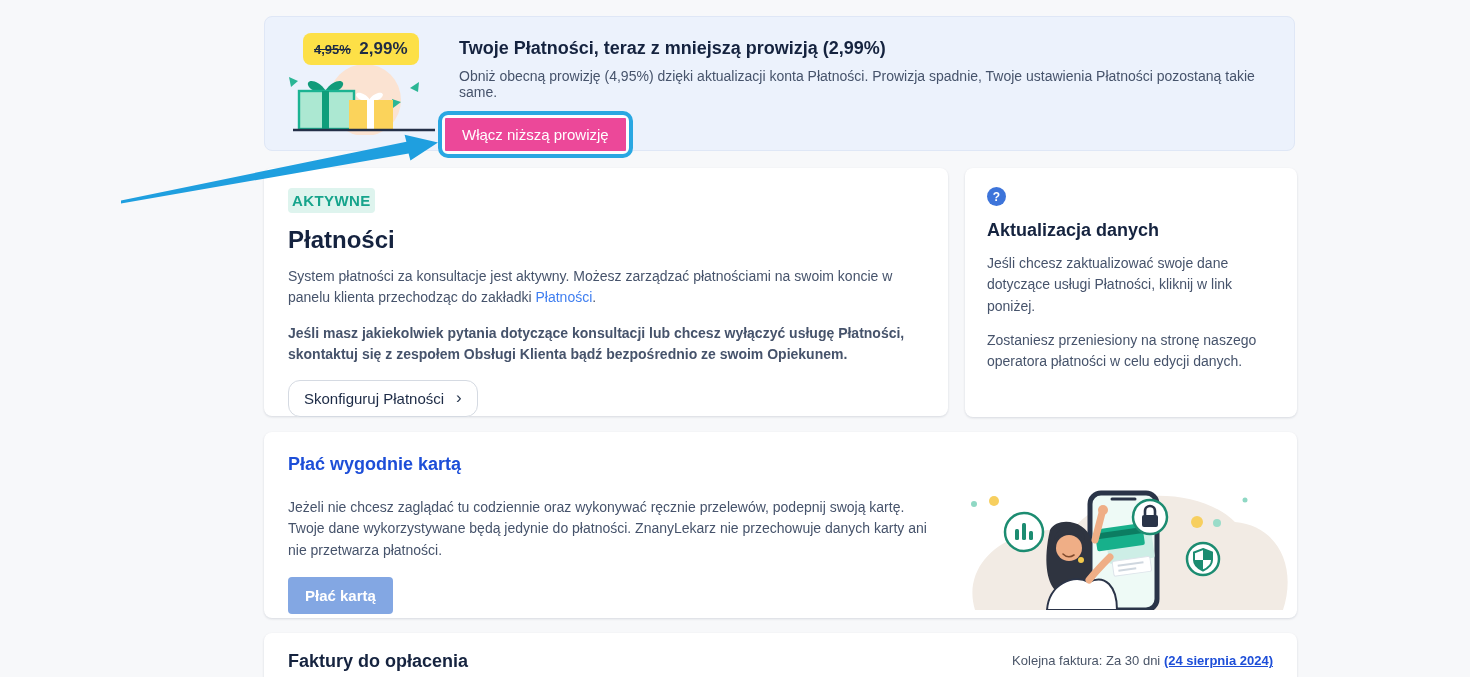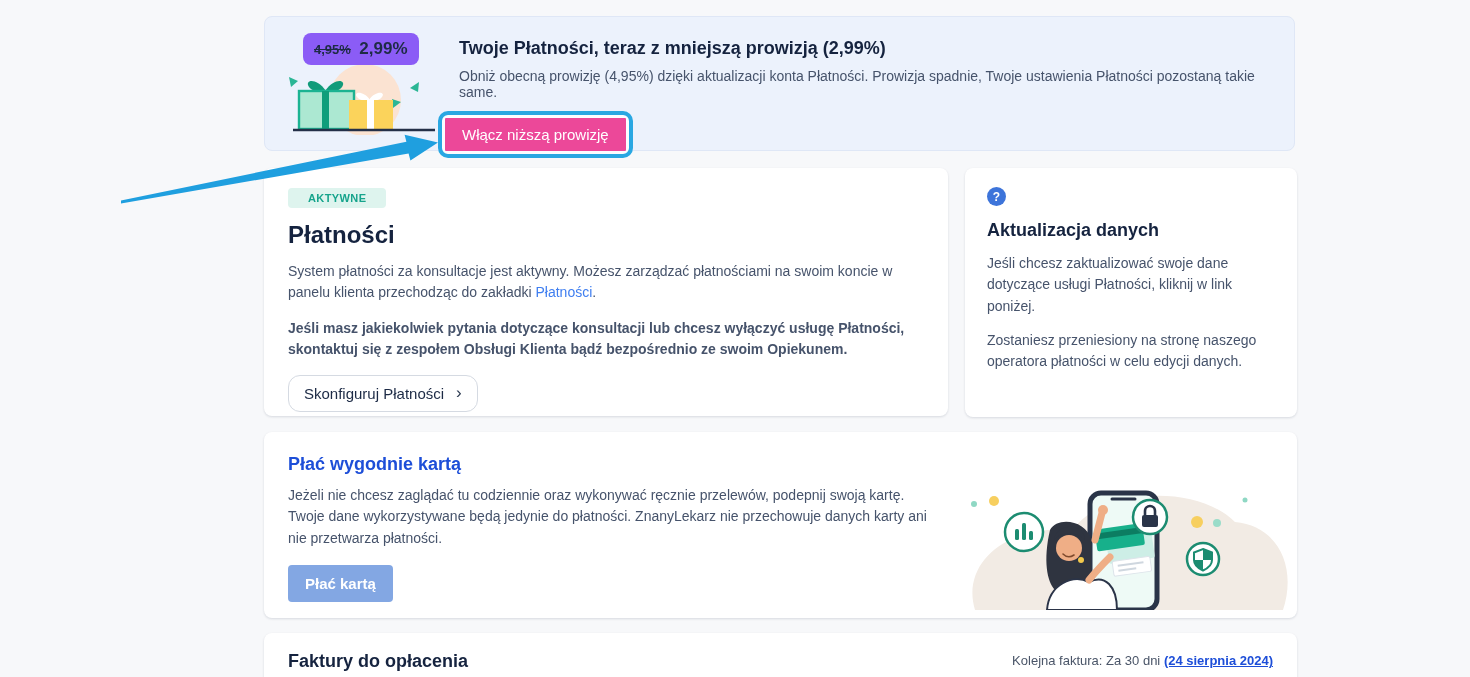--- a/index.html
+++ b/index.html
@@ -19,21 +19,21 @@
 
   
   .promo {
     position:absolute; left:264px; top:16px; width:1031px; height:135px;
     background:#ecf2fc; border:1px solid #dfe7f6; border-radius:8px;
     display:flex; padding-left:22px;
   }
   .promo-illu { position:relative; width:172px; flex:none; }
   .promo-badge {
     position:absolute; left:16px; top:16px; z-index:2;
-    background:#8b5cf6; border-radius:8px; padding:6px 11px;
+    background:#fde047; border-radius:8px; padding:6px 11px;
     white-space:nowrap; color:#1e2b45;
   }
   .promo-badge .old { font-size:13px; font-weight:700; text-decoration:line-through; }
   .promo-badge .new { font-size:17px; font-weight:700; margin-left:4px; }
   .gifts-svg { position:absolute; left:2px; top:38px; }
   .promo-body { padding-top:21px; }
   .promo-title { font-size:18px; font-weight:700; color:#15233f; }
   .promo-desc { font-size:14px; color:#46536b; margin-top:9px; }
   .cta-highlight {
     display:inline-block; margin-top:11px; margin-left:-21px;
@@ -45,22 +45,22 @@
     padding:8px 17px; border-radius:1px; cursor:pointer;
   }
 
   
   .annot { position:absolute; left:0; top:0; pointer-events:none; z-index:40; }
 
   
   .card-payments { left:264px; top:168px; width:684px; height:248px; padding:20px 24px; }
   .status-badge {
     display:inline-block; background:#def4ee; color:#16a48c;
-    font-size:11px; font-weight:700; letter-spacing:.4px;
-    padding:4px 20px; border-radius:4px;
+    font-size:15px; font-weight:700; letter-spacing:.4px;
+    padding:4px 4px; border-radius:4px;
   }
   .card-payments h1 { font-size:24px; font-weight:700; margin-top:13px; color:#15233f; }
   .body-text { font-size:14px; line-height:1.52; color:#46536b; }
   .card-payments .p1 { margin-top:12px; }
   .card-payments .p2 { margin-top:14px;font-weight:bold; }
   .inline-link { color:#3f7ef0; text-decoration:none; cursor:pointer; }
   .btn-outline {
     display:inline-flex; align-items:center; gap:12px; margin-top:15px;
     background:#fff; border:1px solid #d5dae2; border-radius:12px;
     font-family:inherit; font-size:15px; color:#1c2a45;
@@ -75,21 +75,21 @@
     font-size:12px; font-weight:700; display:flex; align-items:center; justify-content:center;
     cursor:pointer;
   }
   .card-update h2 { font-size:18px; font-weight:700; margin-top:14px; color:#15233f; }
   .card-update .p1 { margin-top:12px; }
   .card-update .p2 { margin-top:13px; }
 
   
   .card-payb { left:264px; top:432px; width:1033px; height:186px; padding:22px 24px; }
   .card-payb h2 { font-size:18px; font-weight:700; color:#1d4ed8; }
-  .card-payb .desc { margin-top:10px; width:644px; }
+  .card-payb .desc { margin-top:22px; width:644px; }
   .btn-muted {
     display:inline-block; margin-top:16px; background:#83a7e3; color:#fff; border:none;
     font-family:inherit; font-size:15px; font-weight:600;
     padding:10px 17px; border-radius:4px; cursor:pointer;
   }
   .payb-illu { position:absolute; right:8px; top:36px; }
 
   
   .card-inv { left:264px; top:633px; width:1033px; height:80px; padding:18px 24px;
               display:flex; justify-content:space-between; align-items:flex-start; }

